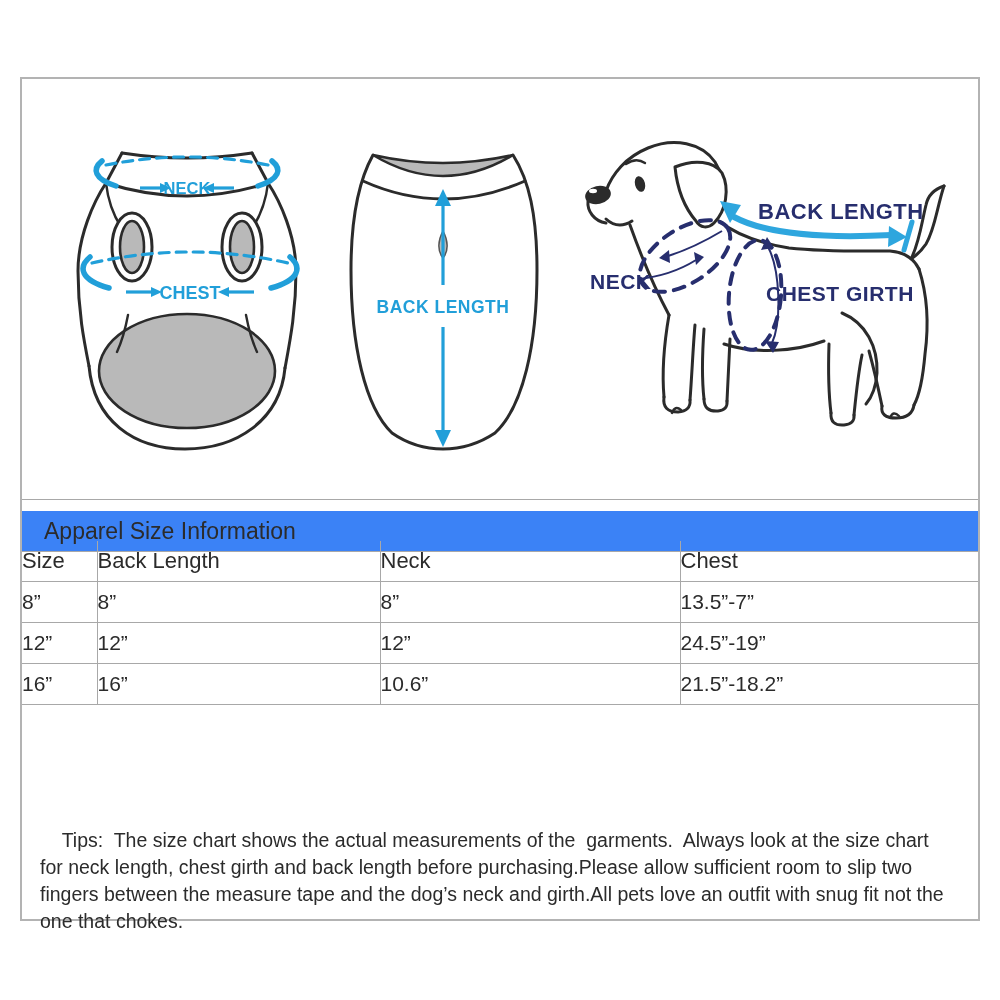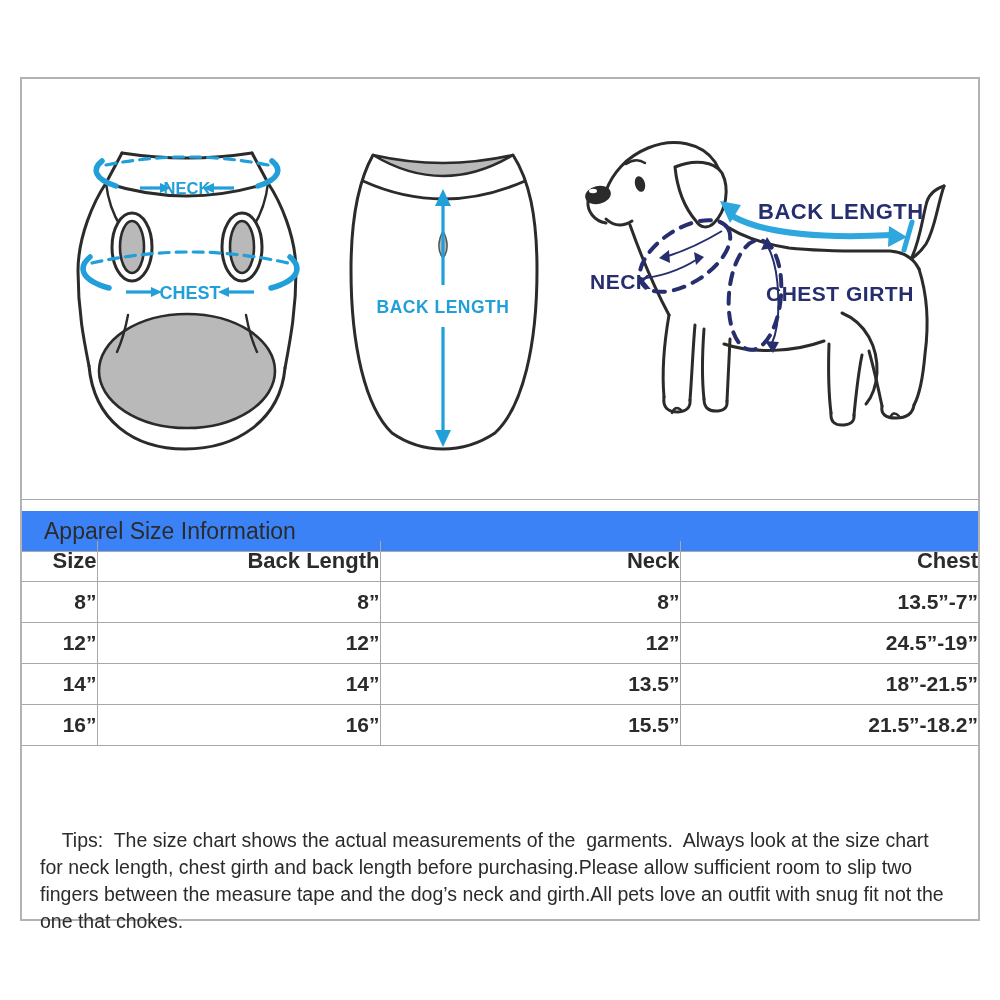--- a/index.html
+++ b/index.html
@@ -2,21 +2,21 @@
 <html><head>
 <meta charset="utf-8">
 <style>
   html,body{margin:0;padding:0;background:#fff;}
   body{width:1000px;height:1000px;position:relative;font-family:"Liberation Sans",sans-serif;color:#2b2b2b;}
   .panel{position:absolute;left:20px;top:77px;width:960px;height:844px;border:2px solid #b3b3b3;box-sizing:border-box;background:#fff;}
   .illos{position:absolute;top:0;left:0;width:100%;height:421px;border-bottom:1px solid #a8a8a8;box-sizing:border-box;}
   .illo{position:absolute;}
   .title-row{position:absolute;top:421px;left:0;width:100%;height:41px;display:flex;align-items:center;padding-left:22px;box-sizing:border-box;font-size:23px;border-bottom:1px solid #a8a8a8;background:#3b82f6;margin-top:11px;}
   table.size{position:absolute;top:462px;left:0;width:100%;border-collapse:collapse;table-layout:fixed;}
-  table.size th,table.size td{border:1px solid #a8a8a8;height:40px;text-align:right;vertical-align:middle;font-weight:bold;padding:0;}
+  table.size th,table.size td{border:1px solid #a8a8a8;height:40px;text-align:left;vertical-align:middle;font-weight:normal;padding:0;}
   table.size th{font-size:22px;}
   table.size td{font-size:21px;}
   table.size th:first-child,table.size td:first-child{border-left:none;}
   table.size th:last-child,table.size td:last-child{border-right:none;}
   table.size thead th{border-top:none;}
   .tips{position:absolute;top:708px;left:0;right:0;bottom:0;padding:13px 30px 0 18px;font-size:19.5px;line-height:27px;white-space:pre-wrap;box-sizing:border-box;}
   svg text{font-family:"Liberation Sans",sans-serif;}
   .ink{stroke:#2b2b2b;stroke-width:3;fill:none;stroke-linecap:round;stroke-linejoin:round;}
   .ink2{stroke:#2b2b2b;stroke-width:2.4;fill:none;stroke-linecap:round;}
   .ink-f{stroke:#2b2b2b;stroke-width:3;fill:#fff;stroke-linejoin:round;}
@@ -168,29 +168,23 @@
         <td>8”</td>
         <td>13.5”-7”</td>
       </tr>
       <tr>
         <td>12”</td>
         <td>12”</td>
         <td>12”</td>
         <td>24.5”-19”</td>
       </tr>
       <tr>
-        <td>14”</td>
-        <td>14”</td>
-        <td>13.5”</td>
-        <td>18”-21.5”</td>
-      </tr>
-      <tr>
         <td>16”</td>
         <td>16”</td>
-        <td>15.5”</td>
+        <td>10.6”</td>
         <td>21.5”-18.2”</td>
       </tr>
     </tbody>
   </table>
 
   <div class="tips">
     <span>Tips:  The size chart shows the actual measurements of the  garments.  Always look at the size chart for neck length, chest girth and back length before purchasing.Please allow sufficient room to slip two fingers between the measure tape and the dog’s neck and girth.All pets love an outfit with snug fit not the one that chokes.</span>
   </div>
 
 </div>

